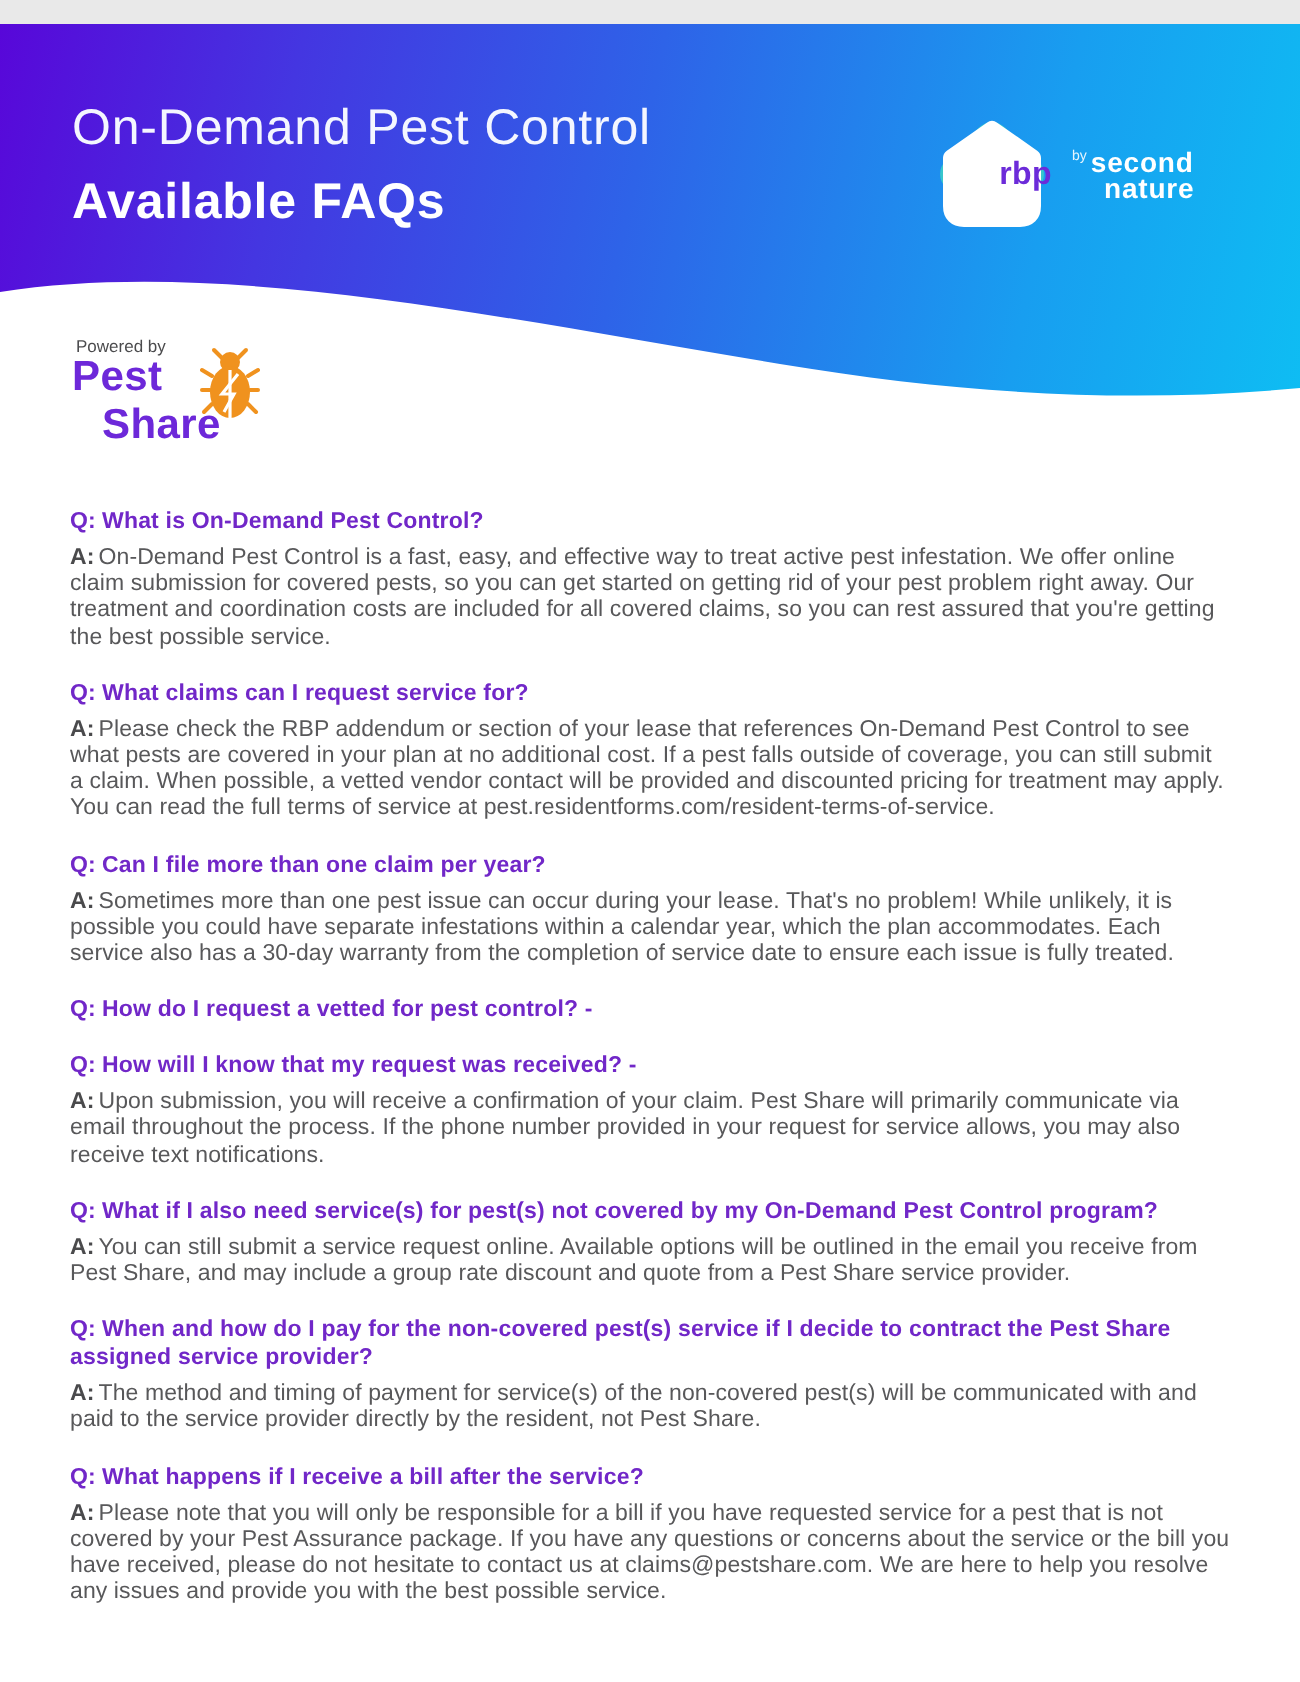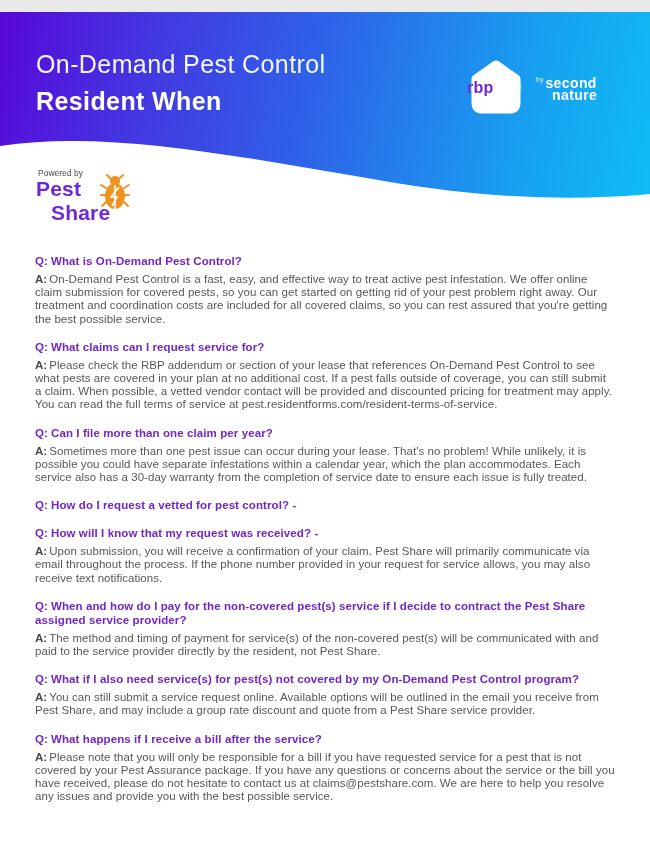--- a/index.html
+++ b/index.html
@@ -27,21 +27,21 @@
   .title2 { font-size: 25px; font-weight: 700; letter-spacing: 0.4px; margin-top: 8px; }
 
   .brand { position: absolute; left: 466px; top: 45px; display: flex; align-items: center; }
   .rbp-badge { position: relative; width: 60px; height: 60px; }
   .rbp-diamond {
     position: absolute; left: 9px; top: 9px; width: 42px; height: 42px;
     background: #38c6cc; border-radius: 9px; transform: rotate(45deg);
   }
   .rbp-house { position: absolute; left: 0; top: 0; width: 60px; height: 60px; }
   .rbp-text {
-    position: absolute; left: 1px; right: 0; top: 22px; text-align: left;
+    position: absolute; left: 16px; right: 0; top: 22px; text-align: right;
     font-size: 16px; font-weight: 700; color: #6c2bd9; letter-spacing: 0.2px;
   }
   .sn-text { margin-left: 10px; color: #ffffff; line-height: 12px; }
   .sn-by { font-size: 7px; font-weight: 400; vertical-align: 6px; margin-right: 2px; opacity: 0.9; }
   .sn-word { font-size: 14px; font-weight: 700; letter-spacing: 0.4px; }
   .sn-line2 { margin-left: 16px; }
 
   
   .powered { position: absolute; left: 36px; top: 156px; width: 120px; }
   .powered-label { font-size: 8.5px; color: #4b4b4d; font-weight: 500; margin-left: 2px; }
@@ -69,21 +69,21 @@
 
 <div class="page">
 
   <header class="header">
     <svg class="wave" viewBox="0 0 650 212" preserveAspectRatio="none" aria-hidden="true">
       <path d="M0,134 C110,117 245,146 390,170 C480,185 565,190 650,182 L650,212 L0,212 Z" fill="#ffffff"></path>
     </svg>
 
     <div class="header-titles">
       <div class="title1">On-Demand Pest Control</div>
-      <div class="title2">Resident When</div>
+      <div class="title2">Available FAQs</div>
     </div>
 
     <div class="brand">
       <div class="rbp-badge">
         <div class="rbp-diamond"></div>
         <svg class="rbp-house" viewBox="0 0 60 60" aria-hidden="true">
           <path d="M30 8 L50 22 L50 46 Q50 52 44 52 L16 52 Q10 52 10 46 L10 22 Z" fill="#ffffff" stroke="#ffffff" stroke-width="9" stroke-linejoin="round"></path>
         </svg>
         <span class="rbp-text">rbp</span>
       </div>
@@ -142,27 +142,27 @@
     <section class="faq">
       <h2 class="faq-q"><span class="prefix">Q:</span><span>How do I request a vetted for pest control? -</span></h2>
     </section>
 
     <section class="faq">
       <h2 class="faq-q"><span class="prefix">Q:</span><span>How will I know that my request was received? -</span></h2>
       <p class="faq-a"><span class="prefix">A:</span><span>Upon submission, you will receive a confirmation of your claim. Pest Share will primarily communicate via email throughout the process. If the phone number provided in your request for service allows, you may also receive text notifications.</span></p>
     </section>
 
     <section class="faq">
-      <h2 class="faq-q"><span class="prefix">Q:</span><span>When and how do I pay for the non-covered pest(s) service if I decide to contract the Pest Share assigned service provider?</span></h2>
-      <p class="faq-a"><span class="prefix">A:</span><span>The method and timing of payment for service(s) of the non-covered pest(s) will be communicated with and paid to the service provider directly by the resident, not Pest Share.</span></p>
+      <h2 class="faq-q"><span class="prefix">Q:</span><span>What if I also need service(s) for pest(s) not covered by my On-Demand Pest Control program?</span></h2>
+      <p class="faq-a"><span class="prefix">A:</span><span>You can still submit a service request online. Available options will be outlined in the email you receive from Pest Share, and may include a group rate discount and quote from a Pest Share service provider.</span></p>
     </section>
 
     <section class="faq">
-      <h2 class="faq-q"><span class="prefix">Q:</span><span>What if I also need service(s) for pest(s) not covered by my On-Demand Pest Control program?</span></h2>
-      <p class="faq-a"><span class="prefix">A:</span><span>You can still submit a service request online. Available options will be outlined in the email you receive from Pest Share, and may include a group rate discount and quote from a Pest Share service provider.</span></p>
+      <h2 class="faq-q"><span class="prefix">Q:</span><span>When and how do I pay for the non-covered pest(s) service if I decide to contract the Pest Share assigned service provider?</span></h2>
+      <p class="faq-a"><span class="prefix">A:</span><span>The method and timing of payment for service(s) of the non-covered pest(s) will be communicated with and paid to the service provider directly by the resident, not Pest Share.</span></p>
     </section>
 
     <section class="faq">
       <h2 class="faq-q"><span class="prefix">Q:</span><span>What happens if I receive a bill after the service?</span></h2>
       <p class="faq-a"><span class="prefix">A:</span><span>Please note that you will only be responsible for a bill if you have requested service for a pest that is not covered by your Pest Assurance package. If you have any questions or concerns about the service or the bill you have received, please do not hesitate to contact us at claims@pestshare.com. We are here to help you resolve any issues and provide you with the best possible service.</span></p>
     </section>
 
   </main>
 </div>
 

